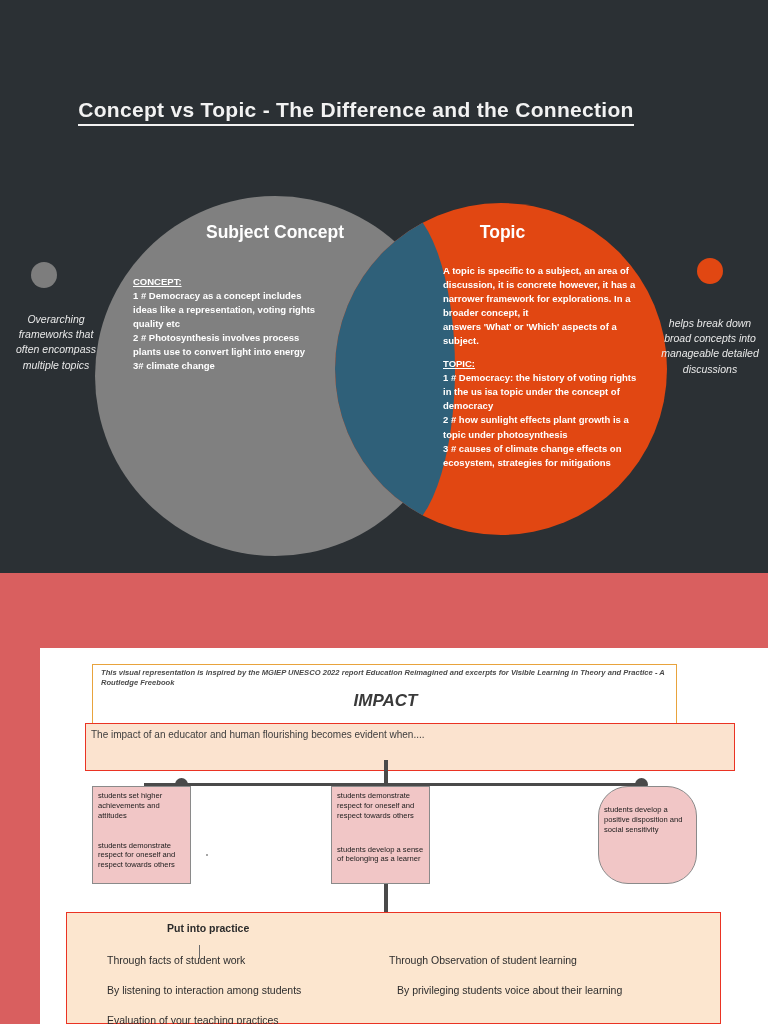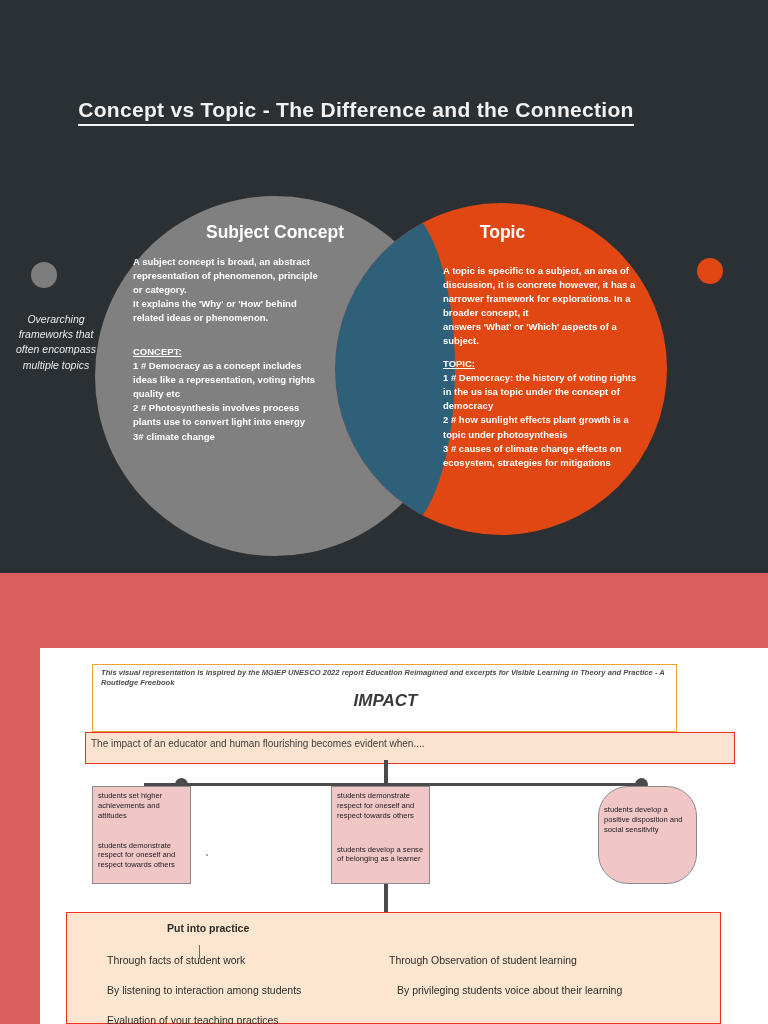--- a/index.html
+++ b/index.html
@@ -107,21 +107,21 @@
     position:absolute;left:8px;top:3px;width:570px;
     font-size:7.6px;font-style:italic;font-weight:bold;color:#4a4a4a;
     line-height:1.35;
   }
   .impact-title{
     position:absolute;left:0;top:26px;width:585px;text-align:center;
     font-size:17px;font-style:italic;font-weight:bold;color:#3a3a3a;
   }
 
   .impact-statement{
-    position:absolute;left:45px;top:84px;width:650px;height:32px;
+    position:absolute;left:45px;top:75px;width:650px;height:48px;
     border:1px solid #ea3323;background:#fbe3cf;box-sizing:border-box;text-align:right;
   }
   .impact-statement span{
     position:absolute;left:5px;top:5px;font-size:10px;color:#3d3d3d;
   }
 
   
   .tl-line{
     position:absolute;left:104px;top:135px;width:500px;height:3px;
     background:#4a4a4a;
@@ -187,27 +187,26 @@
     <div class="venn">
       <div class="circle circle-left"></div>
       <div class="circle circle-right"></div>
       <div class="lens"></div>
     </div>
 
     <div class="dot-gray"></div>
     <div class="dot-orange"></div>
 
     <div class="side-note side-note-left">Overarching frameworks that often encompass multiple topics</div>
+    <div class="side-note side-note-right">helps break down broad concepts into manageable detailed discussions</div>
 
     <div class="head-left">Subject Concept</div>
     <div class="head-right">Topic</div>
 
     <div class="body-left">
-      <div style="white-space:pre-line;">A subject concept is broad,  an abstract representation of phenomenon, principle or category.
- It explains the  'Why' or 'How' behind related ideas or phenomenon.</div>
       <div class="gap"></div>
       <div class="sub-head">CONCEPT:</div>
       <div style="white-space:pre-line;"> 1 # Democracy as a concept includes ideas like a representation, voting rights quality etc
 2 #  Photosynthesis involves process plants use to convert light into energy
  3#  climate change</div>
     </div>
 
     <div class="body-right">
       <div style="white-space:pre-line;">A topic is specific to a subject, an area of discussion, it is concrete however, it has a narrower  framework for explorations. In a broader concept, it
 answers 'What' or 'Which' aspects of a subject.</div>

